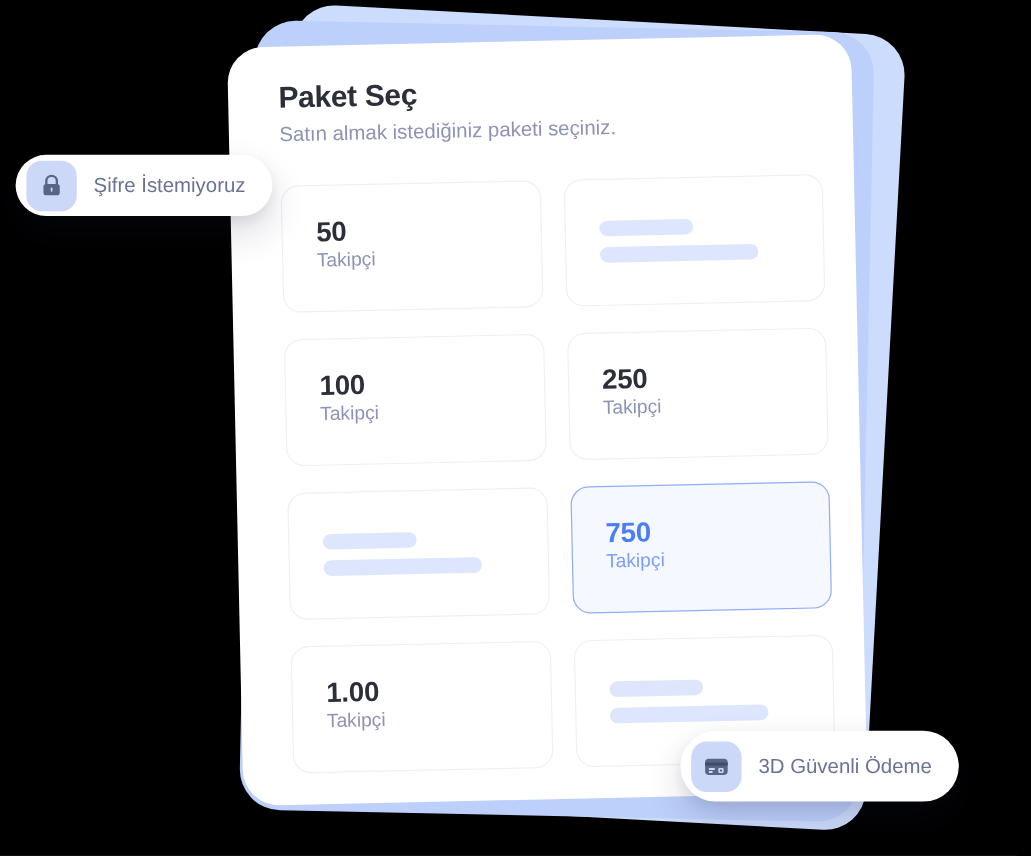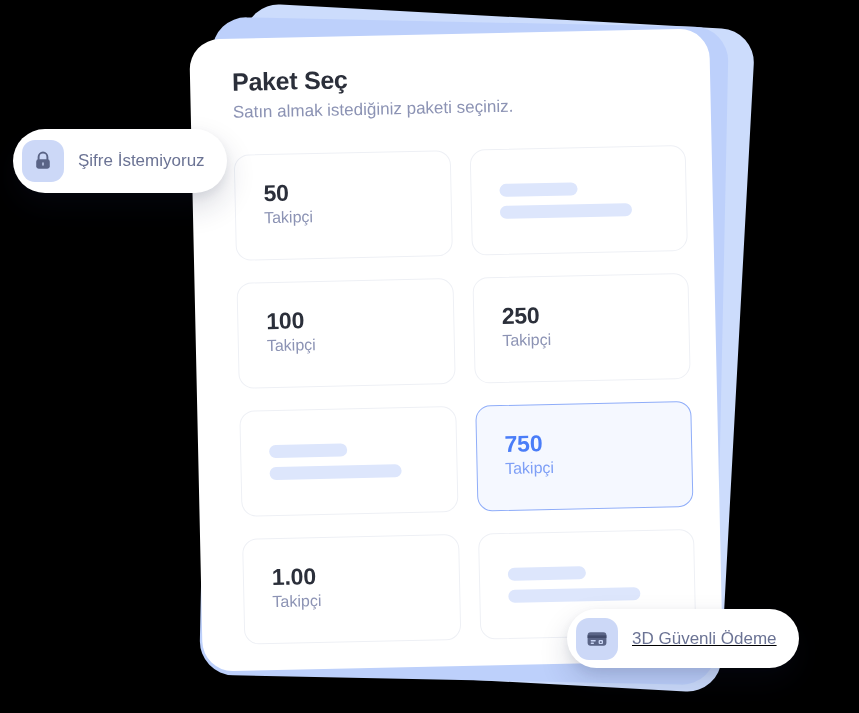--- a/index.html
+++ b/index.html
@@ -148,29 +148,28 @@
     display: flex;
     align-items: center;
     background: #ffffff;
     border-radius: 40px;
     box-shadow: 0 14px 30px rgba(25, 32, 70, 0.16),
                 0 4px 10px rgba(25, 32, 70, 0.08);
   }
   .badge-lock {
     left: 13px;
     top: 129px;
-    height: 64px;
+    height: 51px;
     padding: 0 22px 0 9px;
   }
   .badge-pay {
     left: 567px;
     top: 609px;
     height: 59px;
     padding: 0 22px 0 9px;
-    text-decoration: underline;
   }
   .badge-icon {
     width: 42px;
     height: 42px;
     border-radius: 13px;
     background: #ccd8f7;
     display: flex;
     align-items: center;
     justify-content: center;
     flex: none;

